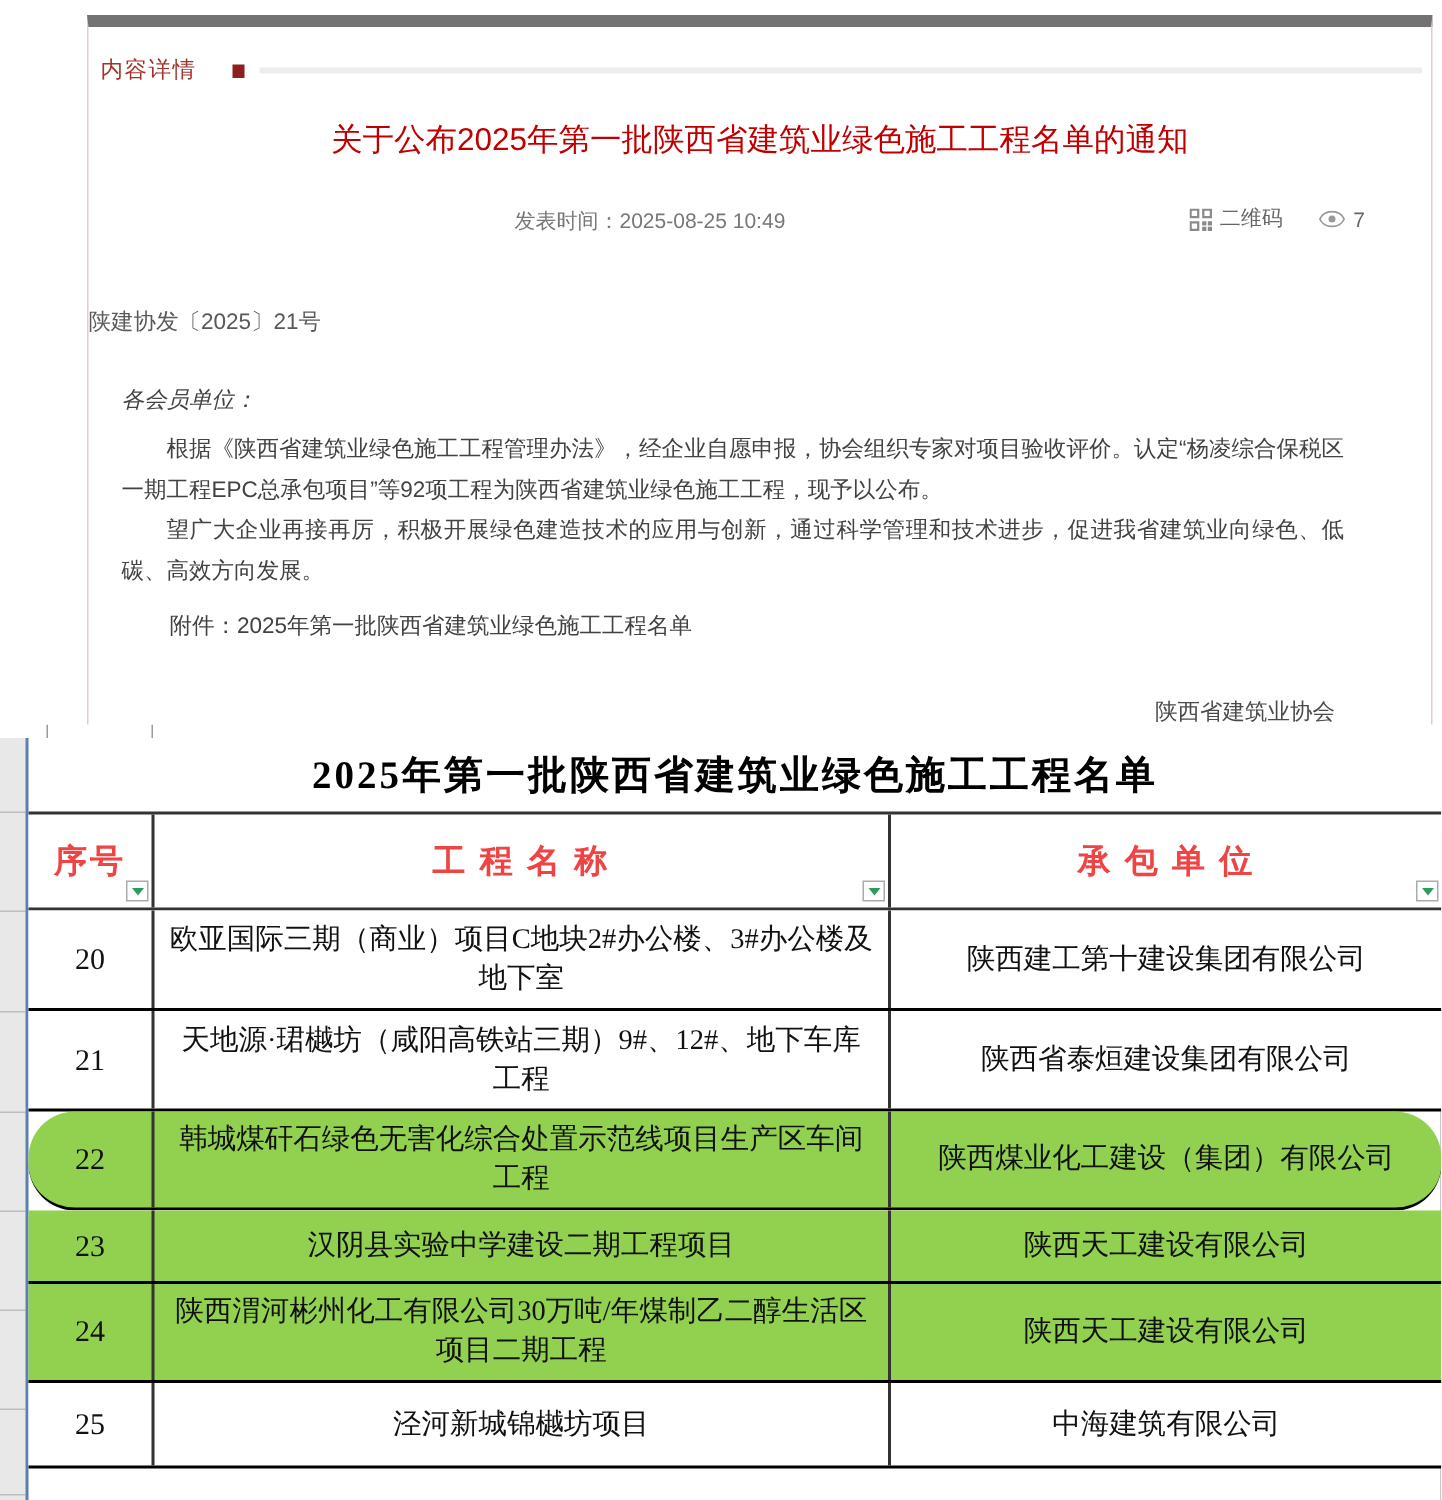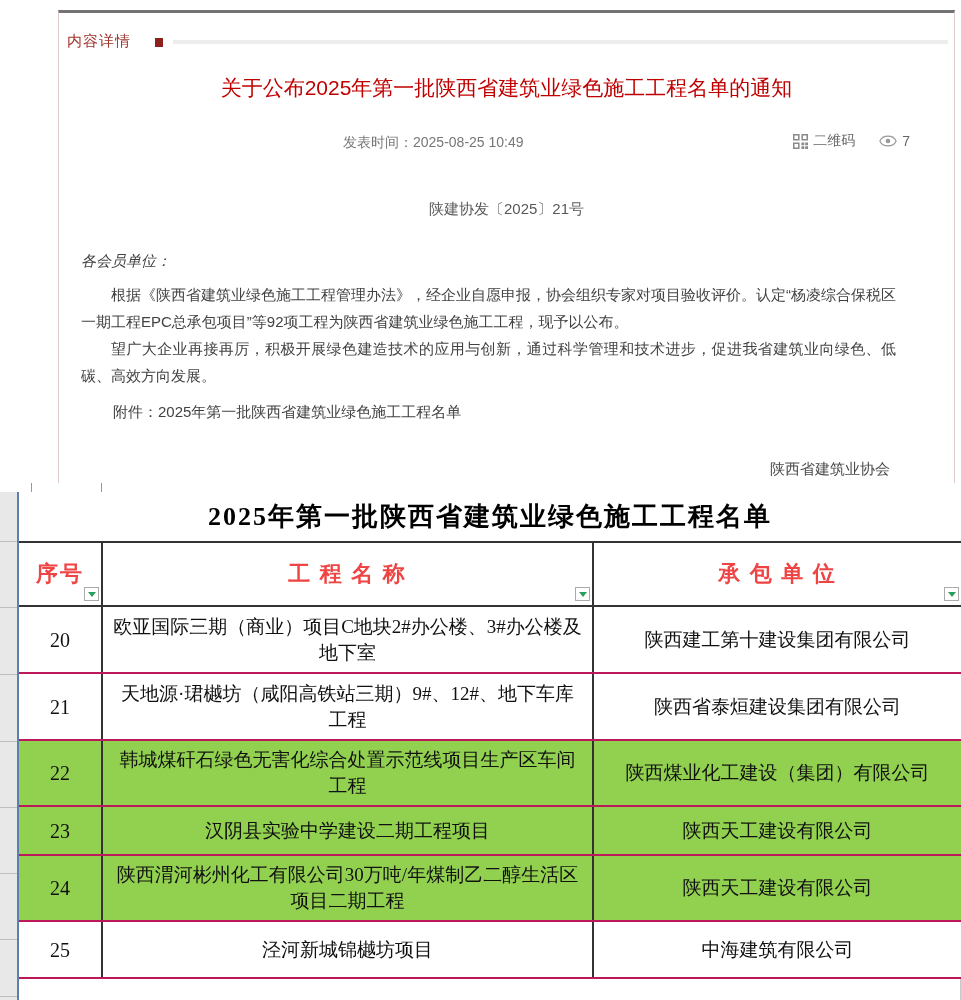--- a/index.html
+++ b/index.html
@@ -1,32 +1,32 @@
 <!DOCTYPE html>
 <html style="--hl: #92d050;"><head>
 <meta charset="utf-8">
 <style>
   * { margin:0; padding:0; box-sizing:border-box; }
   html,body { width:961px; height:1000px; background:#fff; overflow:hidden; position:relative;
     font-family:"Liberation Sans","DejaVu Sans",sans-serif; }
 
   
   .notice-box { position:absolute; left:58px; top:10px; width:897px; height:474px;
-    background:#fff; border:1px solid #e2cdcd; border-top:3px solid #737373; border-bottom:none; }
+    background:#fff; border:1px solid #e2cdcd; border-top:8px solid #737373; border-bottom:none; }
   .section-head { position:absolute; top:19px; left:8px; font-size:15px; color:#a0342c; letter-spacing:1px; }
   .red-square { position:absolute; top:25px; left:96px; width:8px; height:9px; background:#8e1f1f; }
   .head-rule { position:absolute; top:27px; left:114px; right:6px; height:4px; background:#ededed; }
   .notice-title { position:absolute; top:61px; left:20px; right:20px; text-align:center;
     color:#c00000; font-size:21px; font-weight:500; }
   .meta-row { position:absolute; top:119px; left:0; right:0; height:22px; font-size:14px; color:#777; }
   .meta-date { position:absolute; left:284px; top:2px; }
   .meta-right { position:absolute; right:44px; top:0; display:flex; align-items:center; gap:7px; color:#666; }
   .meta-right .grp { display:flex; align-items:center; gap:5px; }
   .meta-right .gap { width:10px; }
-  .doc-number { position:absolute; top:187px; left:0; right:0; text-align:center; font-size:15px; color:#595959; }
+  .doc-number { position:absolute; top:187px; left:0; right:0; font-size:15px; color:#595959; }
   .salutation { position:absolute; top:239px; left:22px; font-size:15px; color:#424242;font-style:italic; }
   .para { position:absolute; left:22px; right:58px; font-size:15px; color:#424242;
     line-height:27px; text-indent:2em; text-align:justify; }
   .para1 { top:268px; }
   .para2 { top:322px; }
   .attachment { position:absolute; top:390px; left:54px; font-size:15px; color:#424242; }
   .signature { position:absolute; top:447px; right:64px; font-size:15px; color:#4a4a4a; }
 
   
   .table-area { position:absolute; left:0; top:483px; width:961px; height:517px; background:#fff;
@@ -41,21 +41,21 @@
     font-size:26px; font-weight:bold; color:#000; letter-spacing:2px; white-space:nowrap; }
   .thead { display:grid; grid-template-columns:82px 491px 1fr; height:66px;
     border-top:2px solid #333; border-bottom:2px solid #333; background:#fff; }
   .th { position:relative; display:flex; align-items:center; justify-content:center;
     font-size:22px; font-weight:bold; color:#ef4444; letter-spacing:2px; }
   .th + .th { border-left:2px solid #333; }
   .filter-btn { position:absolute; right:2px; bottom:4px; width:15px; height:14px; background:#fff;
     border:1px solid #ababab; display:flex; align-items:center; justify-content:center; }
   .filter-tri { width:0; height:0; border-left:4px solid transparent; border-right:4px solid transparent;
     border-top:5px solid #2a9e5f; }
-  .trow { display:grid; grid-template-columns:82px 491px 1fr; border-bottom:2px solid #be185d; background:#fff; }
+  .trow { display:grid; grid-template-columns:82px 491px 1fr; border-bottom:2px solid #000000; background:#fff; }
   .trow.hl { background:var(--hl,#92d050); }
   .tcell { display:flex; align-items:center; justify-content:center; text-align:center;
     font-size:19px; color:#111; line-height:26px; padding:0 10px; }
   .tcell + .tcell { border-left:2px solid #333; }
   .c-no { font-size:20px; }
 
   svg { display:block; }
 </style>
 </head>
 <body>
@@ -142,21 +142,21 @@
         <div class="trow" style="height: 67px;">
           <div class="tcell c-no">20</div>
           <div class="tcell c-project">欧亚国际三期（商业）项目C地块2#办公楼、3#办公楼及地下室</div>
           <div class="tcell c-contractor">陕西建工第十建设集团有限公司</div>
         </div>
         <div class="trow" style="height: 67px;">
           <div class="tcell c-no">21</div>
           <div class="tcell c-project">天地源·珺樾坊（咸阳高铁站三期）9#、12#、地下车库工程</div>
           <div class="tcell c-contractor">陕西省泰烜建设集团有限公司</div>
         </div>
-        <div class="trow hl" style="height: 66px;">
+        <div class="trow hl" style="height: 66px; border-radius: 31px;">
           <div class="tcell c-no">22</div>
           <div class="tcell c-project">韩城煤矸石绿色无害化综合处置示范线项目生产区车间工程</div>
           <div class="tcell c-contractor">陕西煤业化工建设（集团）有限公司</div>
         </div>
         <div class="trow hl" style="height: 49px;">
           <div class="tcell c-no">23</div>
           <div class="tcell c-project">汉阴县实验中学建设二期工程项目</div>
           <div class="tcell c-contractor">陕西天工建设有限公司</div>
         </div>
         <div class="trow hl" style="height: 66px;">

